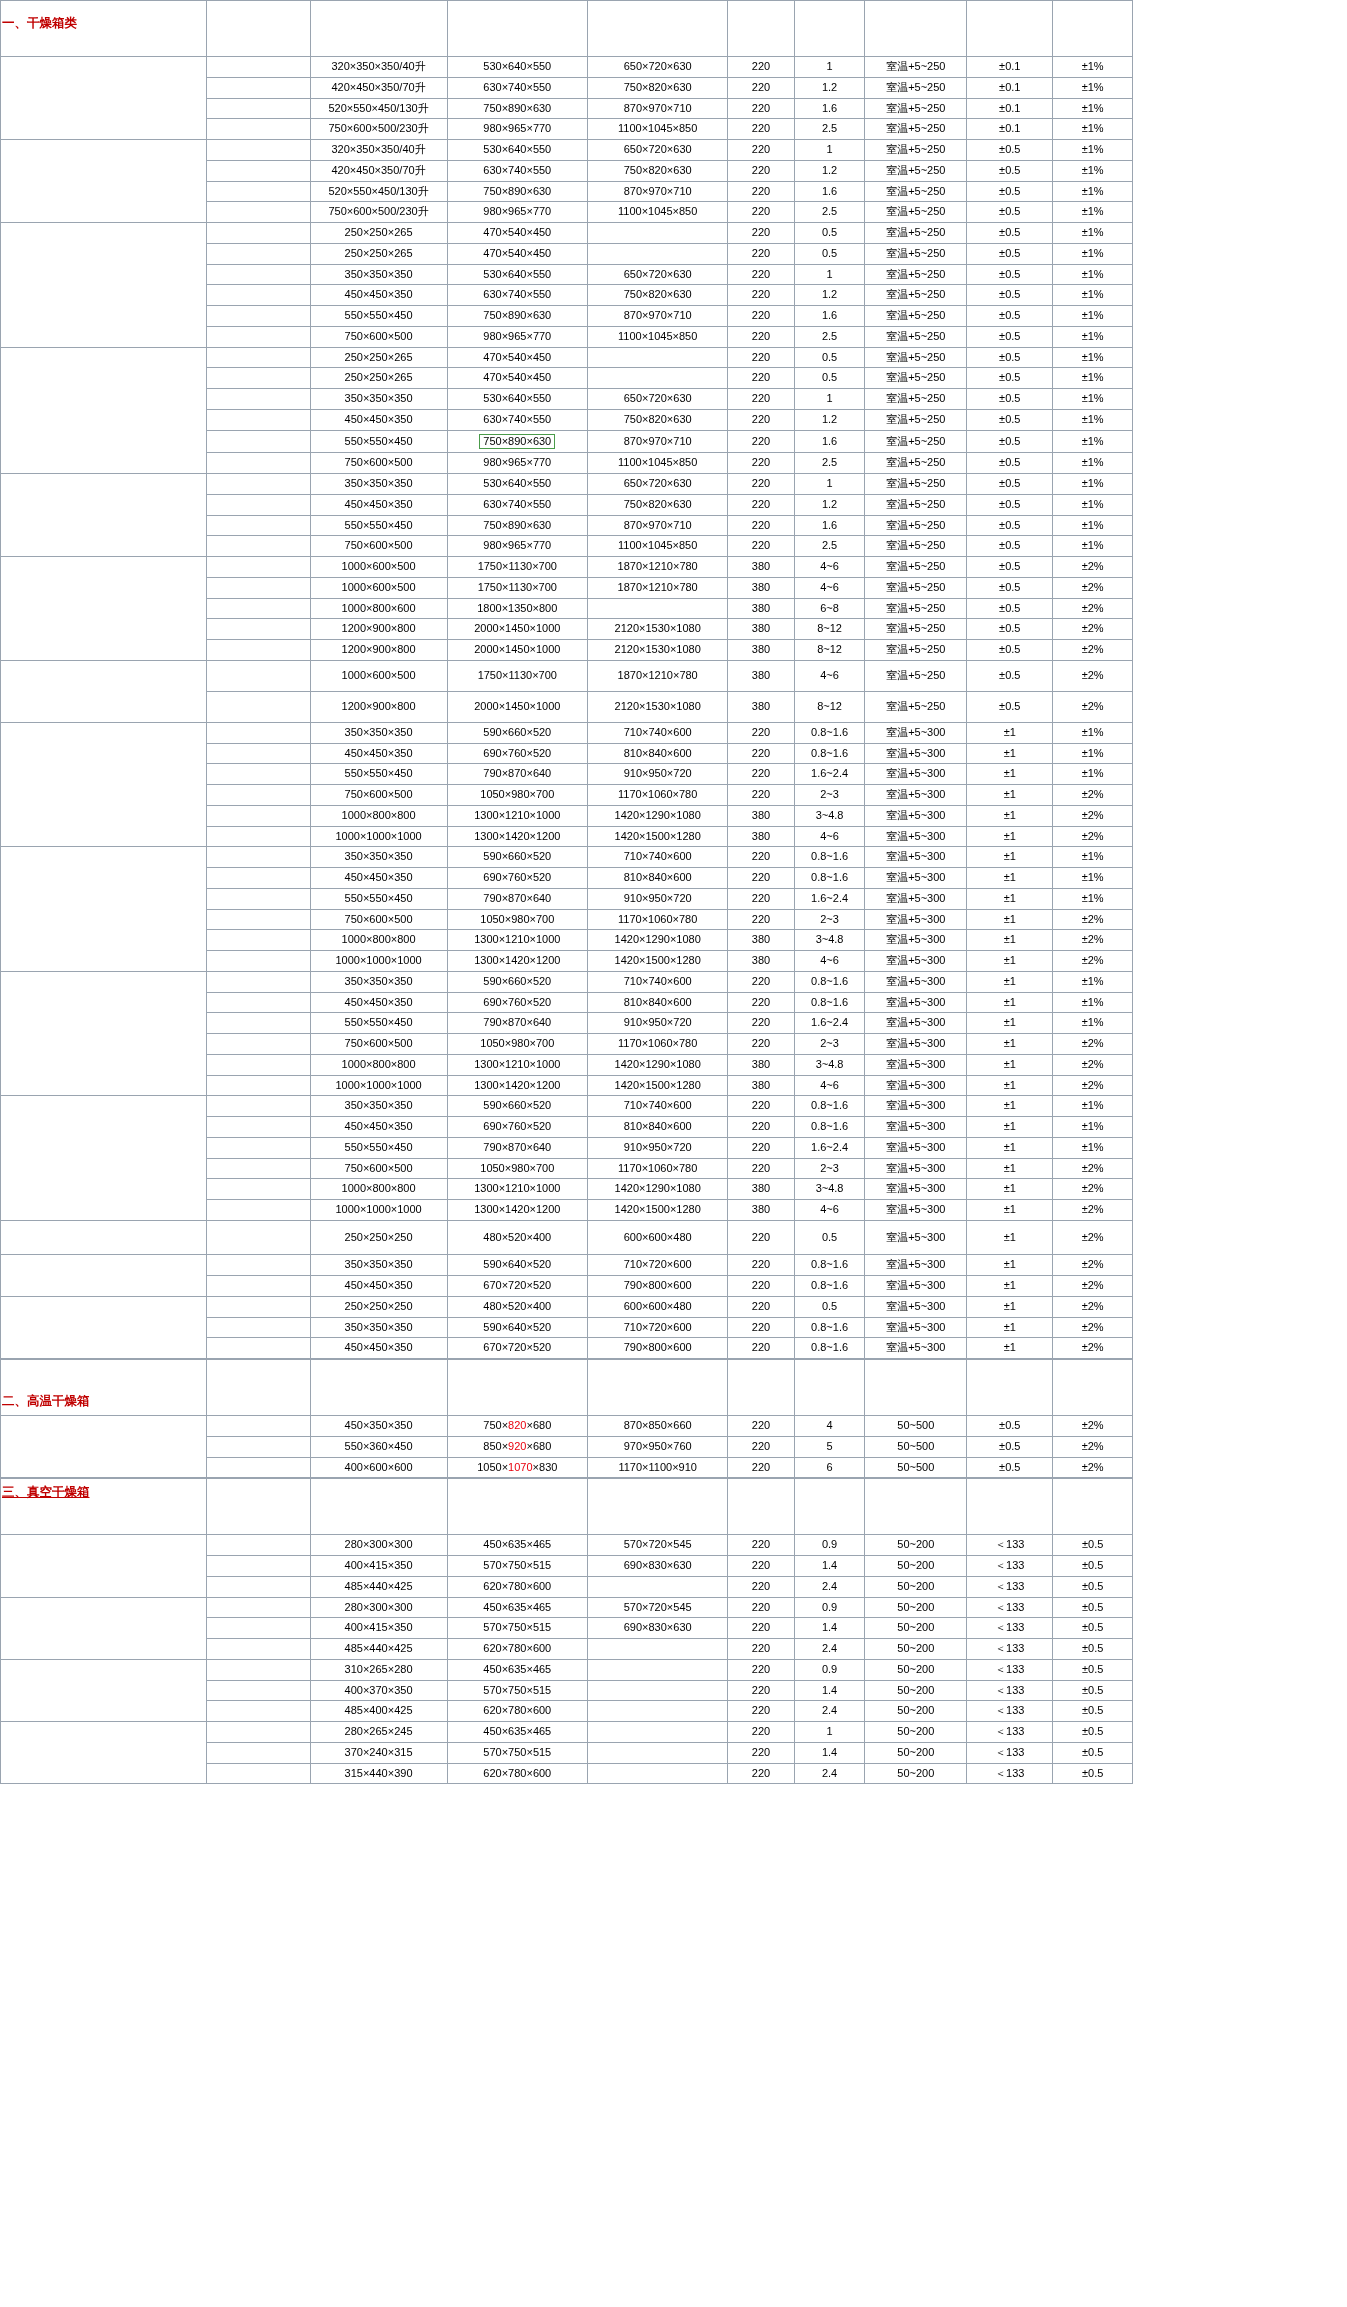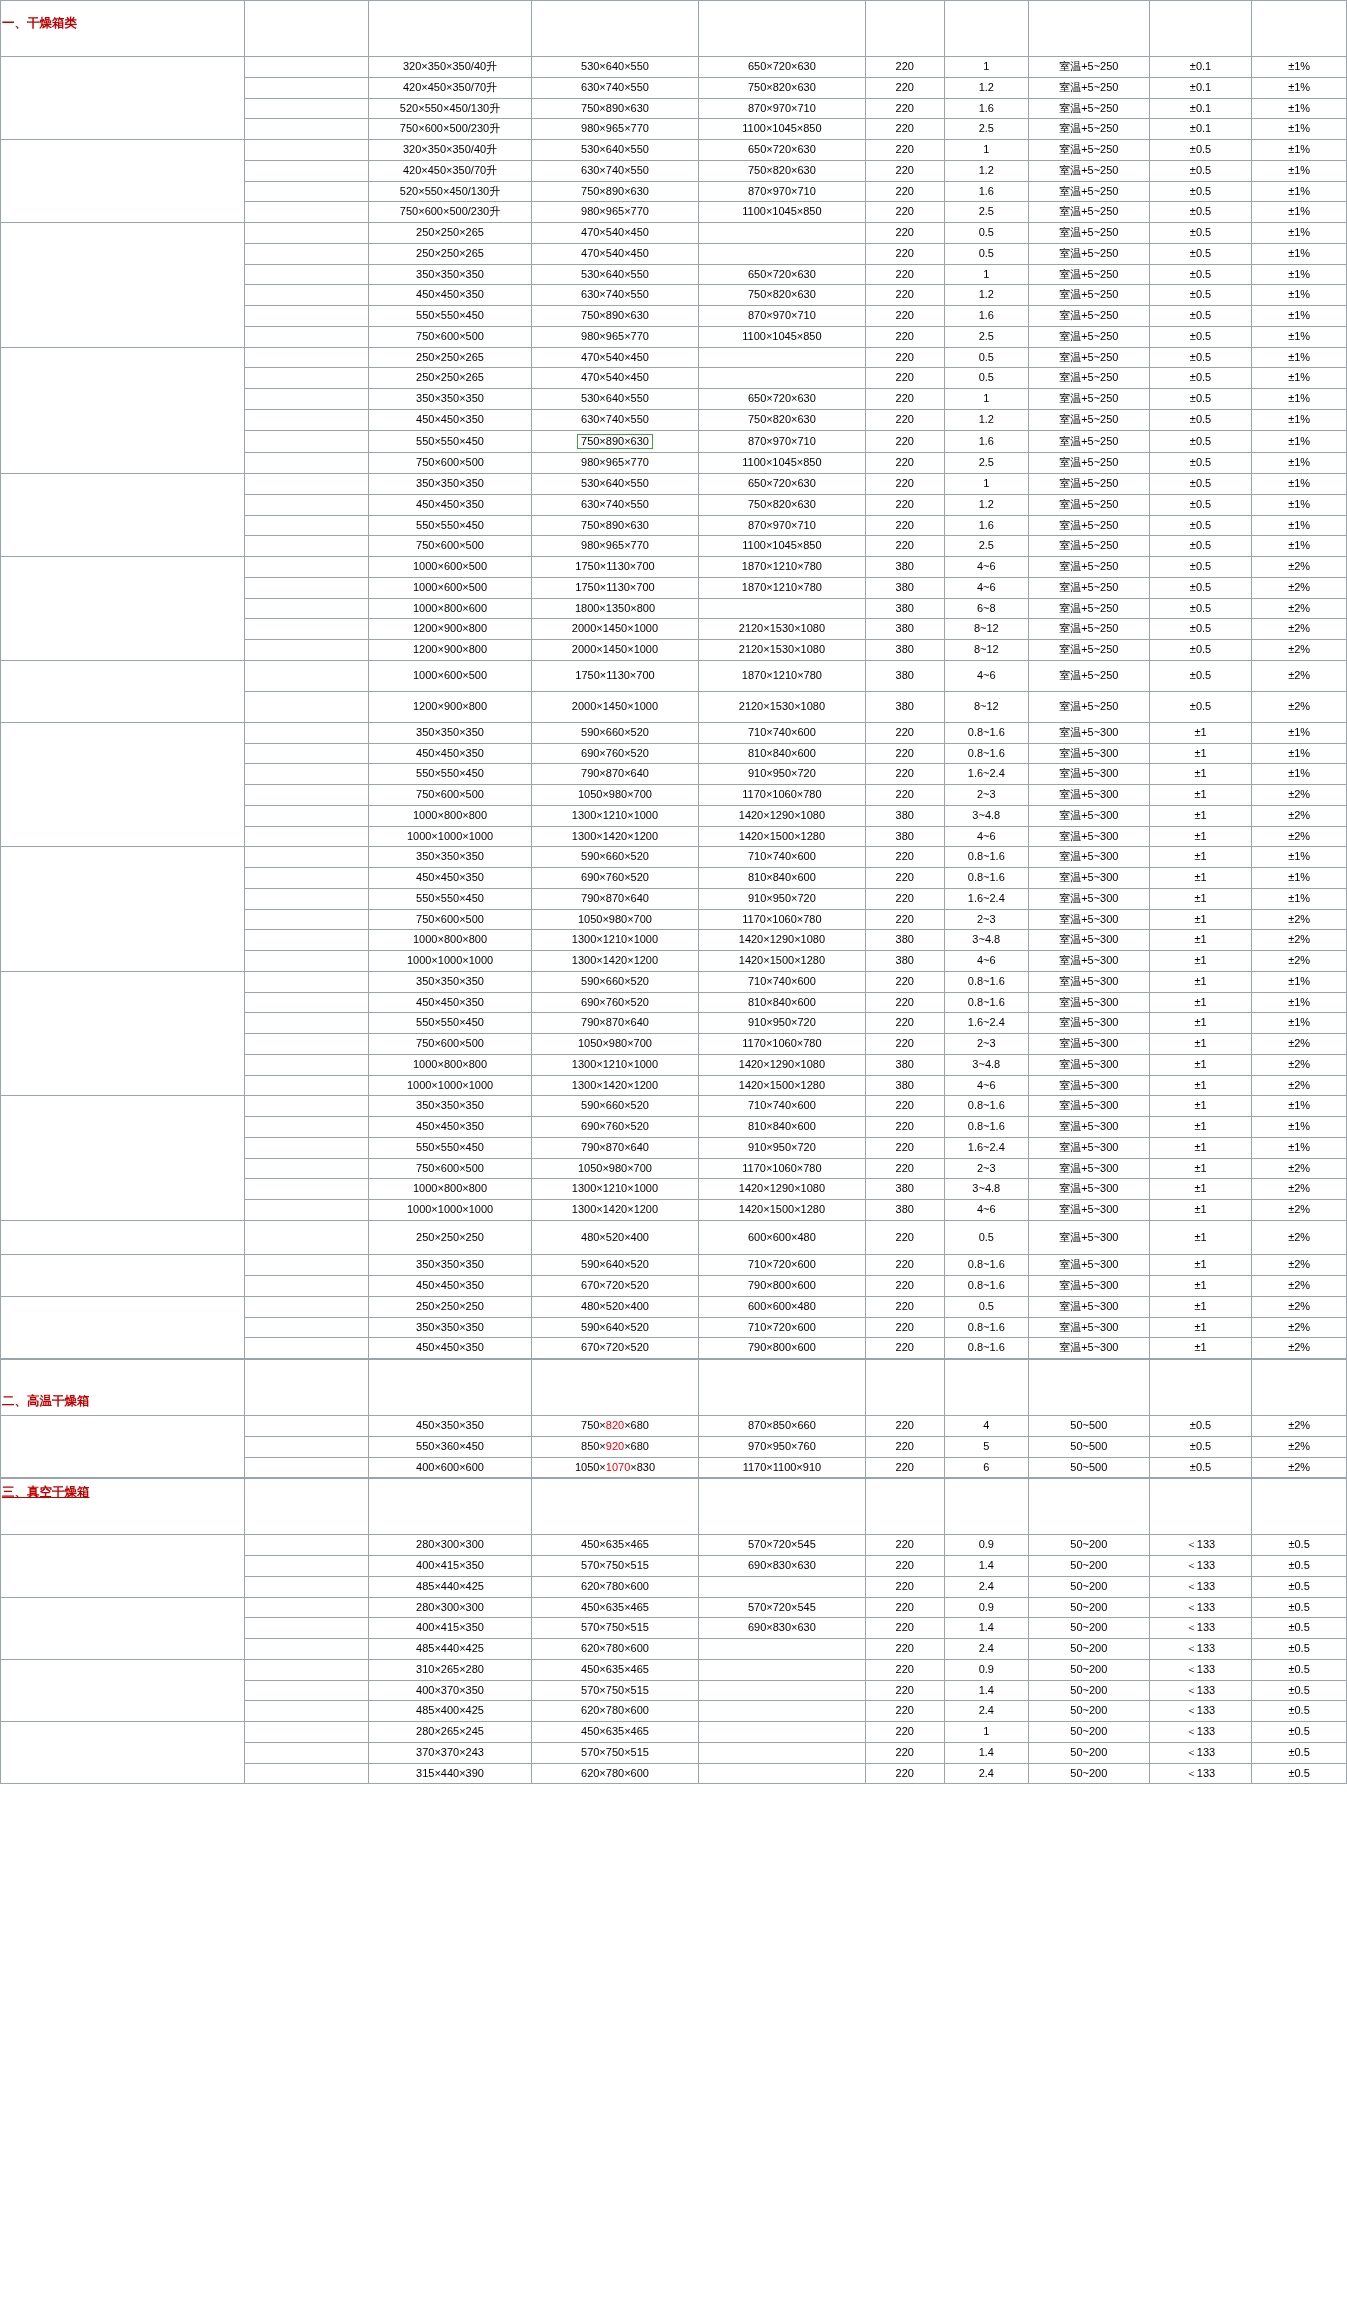--- a/index.html
+++ b/index.html
@@ -11,21 +11,21 @@
     font-size: 11px;
     color: #000;
   }
   .page {
     width: 1347px;
     position: relative;
   }
   table.spec {
     border-collapse: collapse;
     table-layout: fixed;
-    width: 1347px;
+    width: 1133px;
   }
   table.spec td, table.spec th {
     border: 1px solid #9aa4b0;
     padding: 3px 4px;
     font-size: 11px;
     line-height: 1.25;
     vertical-align: middle;
     text-align: center;
     background: #fff;
     overflow: hidden;
@@ -1017,21 +1017,21 @@
               <td>450×635×465</td>
               <td></td>
               <td>220</td>
               <td>1</td>
               <td>50~200</td>
               <td>＜133</td>
               <td>±0.5</td>
             </tr>
             <tr>
               <td class="model">DZF-5050S</td>
-              <td>370×370×243</td>
+              <td>370×240×315</td>
               <td>570×750×515</td>
               <td></td>
               <td>220</td>
               <td>1.4</td>
               <td>50~200</td>
               <td>＜133</td>
               <td>±0.5</td>
             </tr>
             <tr>
               <td class="model">DZF-5090S</td>

